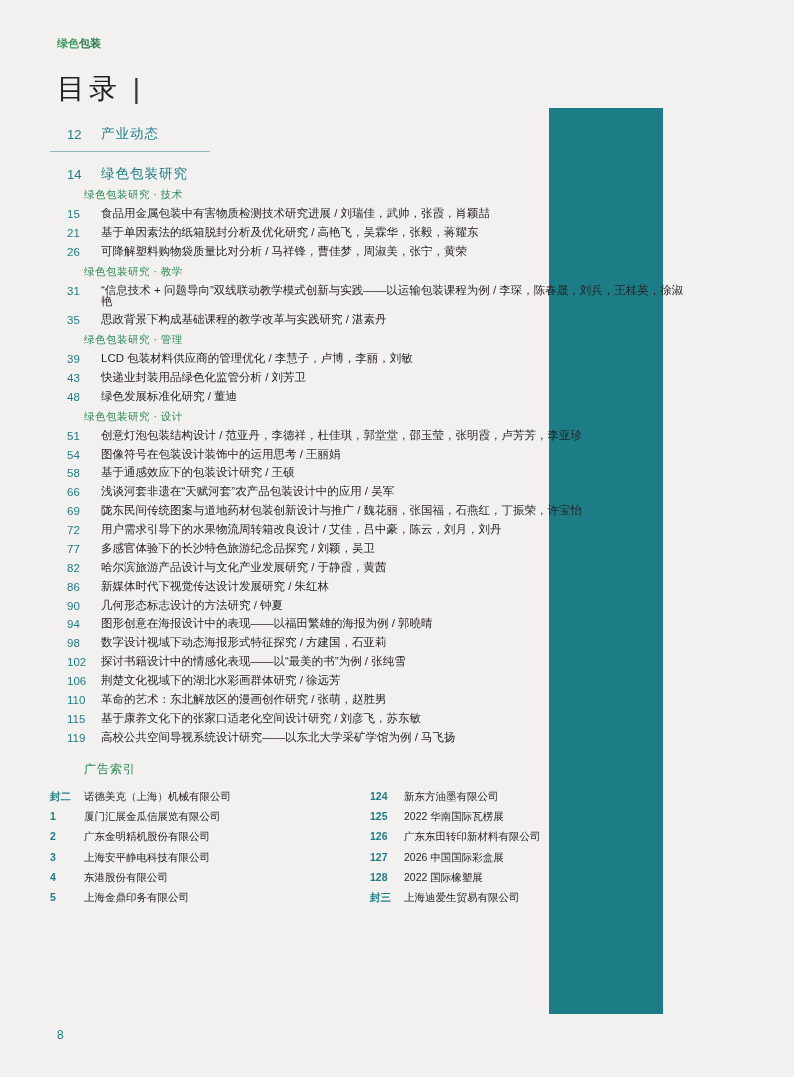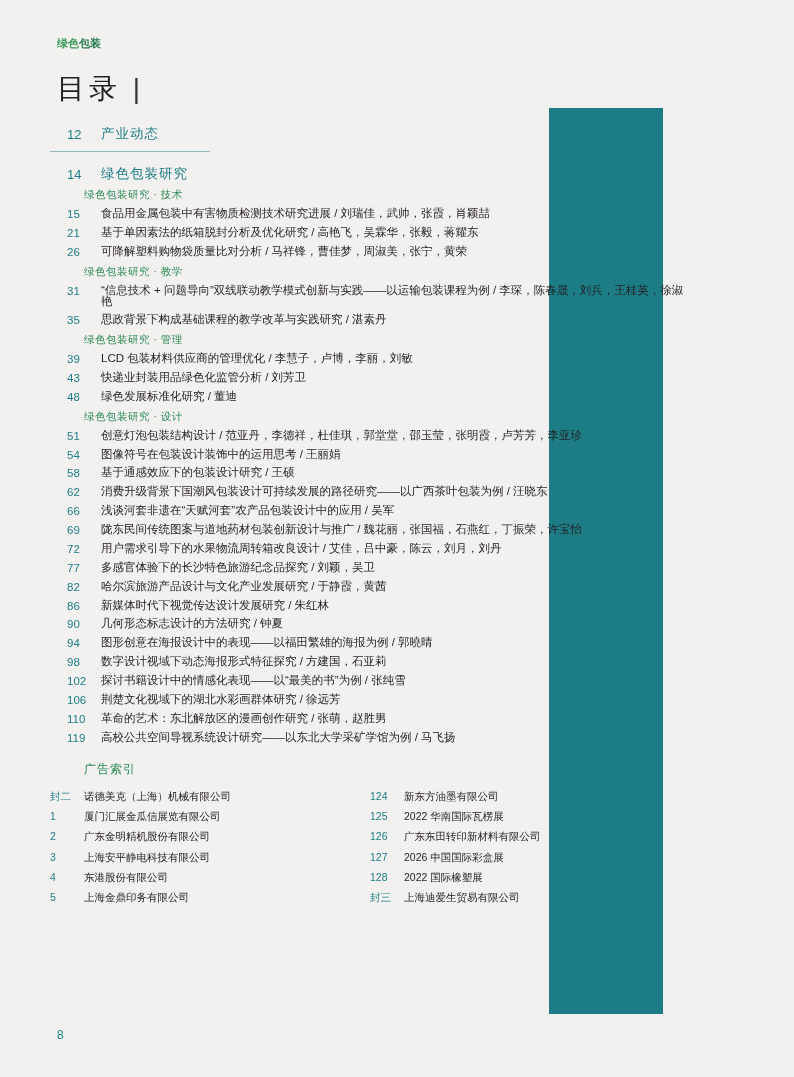--- a/index.html
+++ b/index.html
@@ -128,20 +128,21 @@
   .adrow {
     display: flex;
     align-items: baseline;
     padding: 2.6px 0;
   }
   .adrow .pg {
     width: 34px;
     min-width: 34px;
     color: #1d7d86;
     font-size: 10.5px;
+    font-weight: bold;
   }
   .adrow .txt {
     font-size: 10.5px;
     color: #231f20;
   }
   .folio {
     position: absolute;
     left: 57px;
     top: 1028px;
     font-size: 12px;
@@ -219,24 +220,20 @@
         </div>
         <div class="row entry">
           <div class="pg">54</div>
           <div class="txt">图像符号在包装设计装饰中的运用思考 / 王丽娟</div>
         </div>
         <div class="row entry">
           <div class="pg">58</div>
           <div class="txt">基于通感效应下的包装设计研究 / 王硕</div>
         </div>
         <div class="row entry">
-          <div class="pg">62</div>
-          <div class="txt">消费升级背景下国潮风包装设计可持续发展的路径研究——以广西茶叶包装为例 / 汪晓东</div>
-        </div>
-        <div class="row entry">
           <div class="pg">66</div>
           <div class="txt">浅谈河套非遗在“天赋河套”农产品包装设计中的应用 / 吴军</div>
         </div>
         <div class="row entry">
           <div class="pg">69</div>
           <div class="txt">陇东民间传统图案与道地药材包装创新设计与推广 / 魏花丽，张国福，石燕红，丁振荣，许宝怡</div>
         </div>
         <div class="row entry">
           <div class="pg">72</div>
           <div class="txt">用户需求引导下的水果物流周转箱改良设计 / 艾佳，吕中豪，陈云，刘月，刘丹</div>
@@ -269,20 +266,24 @@
           <div class="pg">102</div>
           <div class="txt">探讨书籍设计中的情感化表现——以“最美的书”为例 / 张纯雪</div>
         </div>
         <div class="row entry">
           <div class="pg">106</div>
           <div class="txt">荆楚文化视域下的湖北水彩画群体研究 / 徐远芳</div>
         </div>
         <div class="row entry">
           <div class="pg">110</div>
           <div class="txt">革命的艺术：东北解放区的漫画创作研究 / 张萌，赵胜男</div>
+        </div>
+        <div class="row entry">
+          <div class="pg">115</div>
+          <div class="txt">基于康养文化下的张家口适老化空间设计研究 / 刘彦飞，苏东敏</div>
         </div>
         <div class="row entry">
           <div class="pg">119</div>
           <div class="txt">高校公共空间导视系统设计研究——以东北大学采矿学馆为例 / 马飞扬</div>
         </div>
       </div>
       <div class="adtitle">广告索引</div>
       <div class="adgrid">
         <div class="adcol">
           <div class="adrow">

